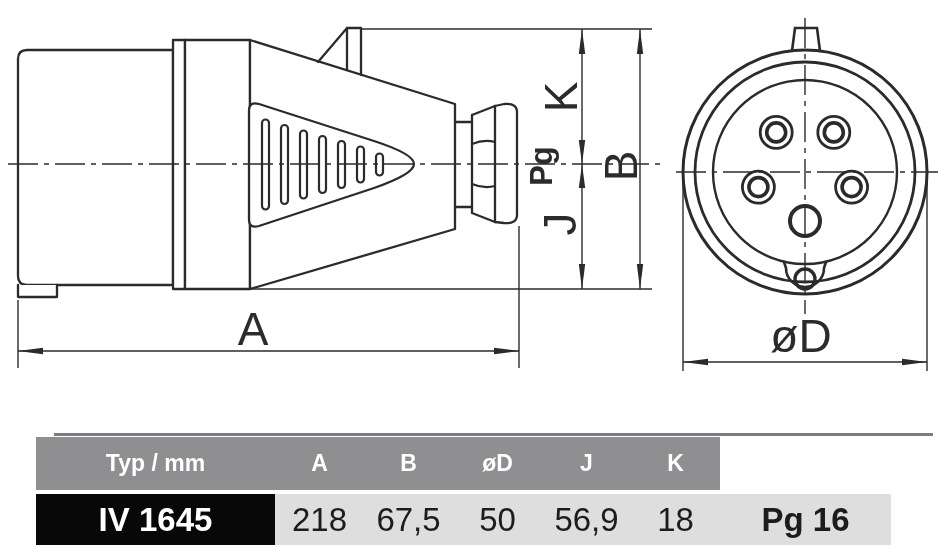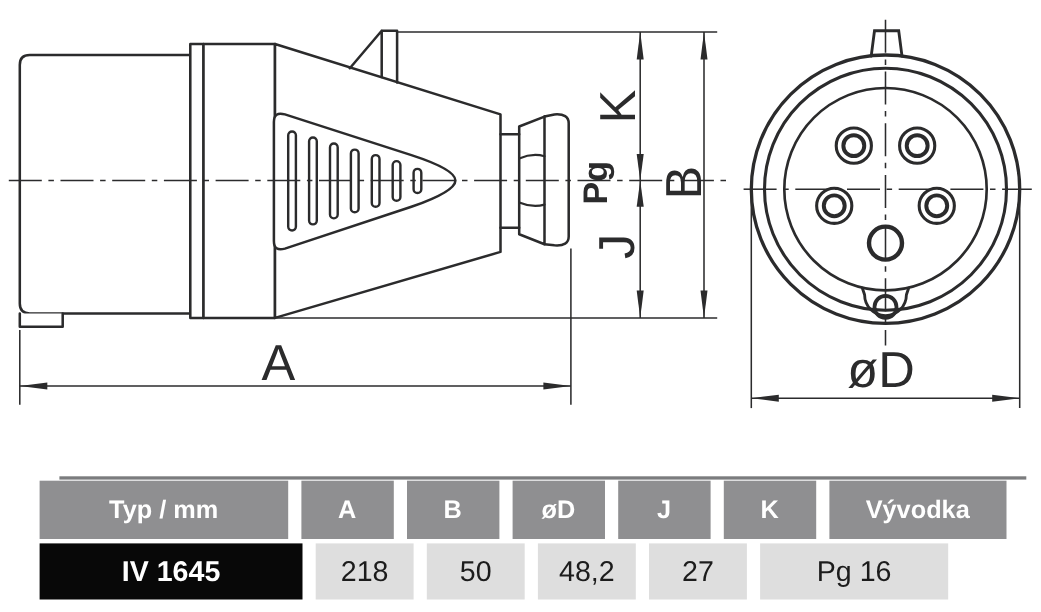--- a/index.html
+++ b/index.html
@@ -3,29 +3,29 @@
 <meta charset="utf-8">
 <style>
   html,body{margin:0;padding:0;background:#ffffff;}
   #stage{position:relative;width:946px;height:556px;background:#ffffff;overflow:hidden;
          font-family:"Liberation Sans", sans-serif;}
   #drawing{position:absolute;left:0;top:0;}
   .dimtext{font-family:"Liberation Sans", sans-serif;font-size:46px;font-weight:400;fill:#2b2b2c;}
   .dimtext-bold{font-family:"Liberation Sans", sans-serif;font-size:31px;font-weight:700;fill:#2b2b2c;}
   
   .t-topline{position:absolute;left:54px;top:433px;width:879px;height:3px;background:#7b7c7e;}
-  .t-row{position:absolute;left:36px;width:879px;display:flex;gap:12px;}
+  .t-row{position:absolute;left:36px;width:879px;display:flex;gap:0;}
   .t-head{top:437px;height:53px;}
   .t-body{top:494px;height:51px;}
   .cell{display:flex;align-items:center;justify-content:center;box-sizing:border-box;}
   .c-typ{width:239px;}
   .c-sm{width:89px;}
-  .c-vyv{width:171px;}
+  .c-vyv{width:171px;font-weight:bold;}
   .hcell{background:#8f8f91;color:#ffffff;font-weight:700;font-size:23px;}
-  .dcell{background:#dedede;color:#1c1c1c;font-size:26px;}
+  .dcell{background:#dedede;color:#1c1c1c;font-size:33px;}
   .dcell.type{background:#080808;color:#ffffff;font-weight:700;}
 </style>
 </head>
 <body>
 
 <div id="stage">
 
   <svg id="drawing" width="946" height="430" viewBox="0 0 946 430">
 
     <g stroke="#2b2b2c" fill="none" stroke-width="2.3" stroke-linejoin="round" stroke-linecap="round">
@@ -129,25 +129,25 @@
 
   <div class="t-topline"></div>
 
   <div class="t-row t-head">
     <div class="cell hcell c-typ">Typ / mm</div>
     <div class="cell hcell c-sm">A</div>
     <div class="cell hcell c-sm">B</div>
     <div class="cell hcell c-sm">øD</div>
     <div class="cell hcell c-sm">J</div>
     <div class="cell hcell c-sm">K</div>
-    <div class="cell hcell c-vyv">Vývodka</div>
   </div>
 
   <div class="t-row t-body">
     <div class="cell dcell type c-typ">IV 1645</div>
     <div class="cell dcell c-sm">218</div>
+    <div class="cell dcell c-sm">67,5</div>
     <div class="cell dcell c-sm">50</div>
-    <div class="cell dcell c-sm">48,2</div>
-    <div class="cell dcell c-sm">27</div>
+    <div class="cell dcell c-sm">56,9</div>
+    <div class="cell dcell c-sm">18</div>
     <div class="cell dcell c-vyv">Pg 16</div>
   </div>
 
 </div>
 
 </body></html>

